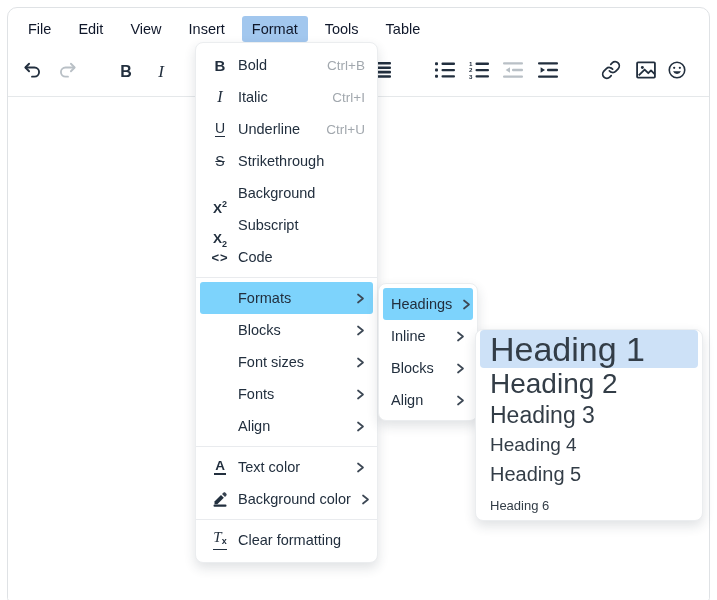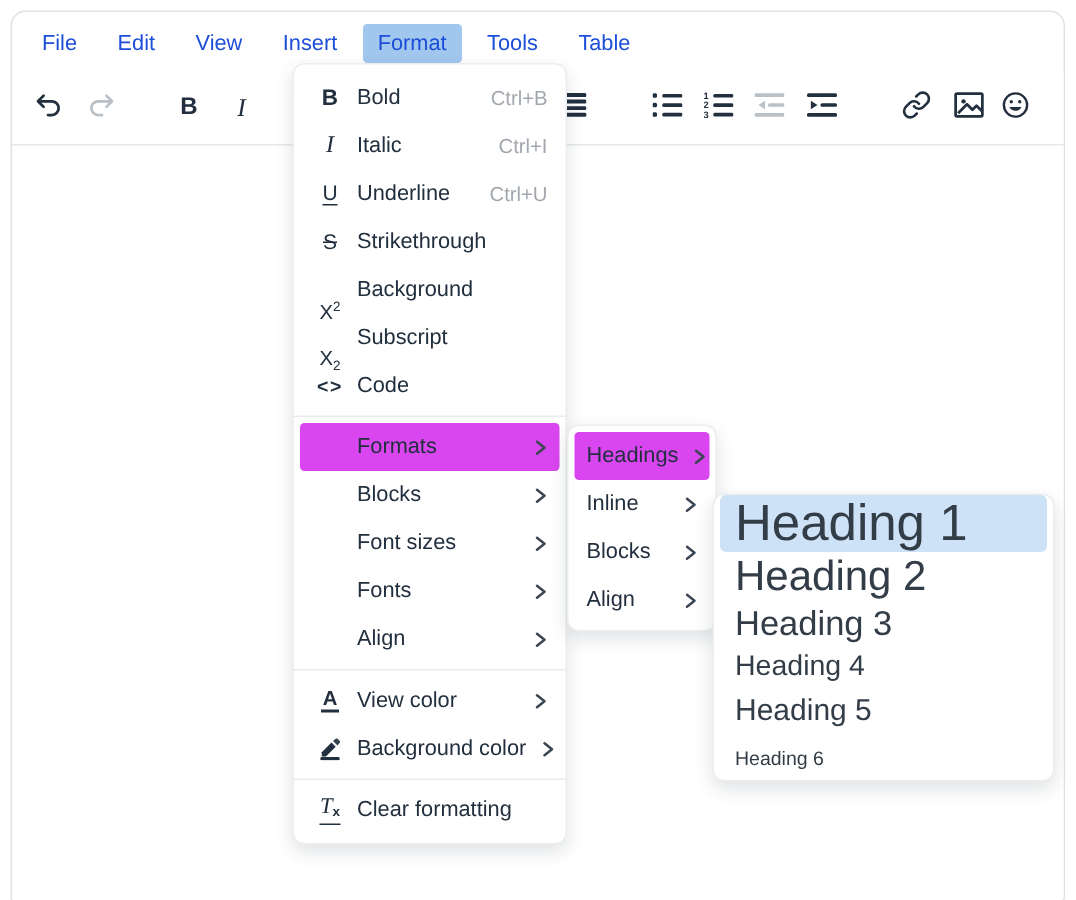--- a/index.html
+++ b/index.html
@@ -7,21 +7,21 @@
               font-family:"Liberation Sans", sans-serif; }
   .stage { position:relative; width:717px; height:600px; }
 
   
   .frame { position:absolute; left:7px; top:7px; width:703px; height:600px;
            border:1px solid #dfe2e5; border-radius:10px; background:#fff; }
 
   
   .menubar { position:absolute; left:8px; top:9px; width:700px; height:39px;
              display:flex; align-items:center; padding-left:10px; gap:7px; }
-  .mb-item { padding:5px 10px; font-size:14.5px; color:#1d4ed8; border-radius:3px;
+  .mb-item { padding:5px 10px; font-size:14.5px; color:#0f172a; border-radius:3px;
              cursor:default; white-space:nowrap; }
   .mb-item.active { background:#a2c7ee; }
 
   
   .toolbar { position:absolute; left:8px; top:48px; width:701px; height:49px;
              border-bottom:1px solid #e5e8ea; background:#fff; }
   .tb-btn { position:absolute; top:57px; width:30px; height:30px; display:flex;
             align-items:center; justify-content:center; border-radius:3px; }
   .glyph-b { font-size:16px; font-weight:bold; color:#222f3e; }
   .glyph-i { font-size:17px; font-style:italic; font-family:"Liberation Serif",serif; color:#222f3e; }
@@ -30,29 +30,29 @@
   .panel { position:absolute; background:#fff; border:1px solid #ebedef; border-radius:8px;
            box-shadow:0 5px 12px rgba(34,47,62,.14); padding:6px 0; z-index:5; }
 
   .mi { height:32px; display:flex; align-items:center; margin:0 4px; padding:0 8px 0 8px;
         border-radius:3px; font-size:14.5px; color:#222f3e; }
   .mi .ic { width:24px; min-width:24px; display:flex; justify-content:center; align-items:center;
             margin-right:6px; color:#222f3e; }
   .mi .lbl { flex:1; white-space:nowrap; }
   .mi .sc { color:#a2a8ae; font-size:13.5px; margin-left:12px; }
   .mi .caret { margin-left:10px; display:flex; }
-  .mi.active { background:#d946ef; }
+  .mi.active { background:#7dd3fc; }
   .divider { height:1px; background:#e9ebee; margin:4px 0; }
 
   
   .ic-bold { font-weight:bold; font-size:15px; }
   .ic-italic { font-style:italic; font-family:"Liberation Serif",serif; font-size:16px; }
   .ic-underline { font-size:14px; border-bottom:1.6px solid #222f3e; line-height:15px; }
   .ic-strike { font-size:14px; text-decoration:line-through; }
-  .ic-supsub { font-size:13.5px; font-weight:400;margin-top:29px; }
+  .ic-supsub { font-size:13.5px; font-weight:700;margin-top:29px; }
   .ic-supsub sup { font-size:9px; }
   .ic-supsub sub { font-size:9px; }
   .ic-code { font-size:13px; font-weight:600; letter-spacing:1px; }
   .ic-textcolor { font-size:13.5px; font-weight:bold; border-bottom:2.5px solid #222f3e; line-height:14px; padding:0 1px; }
   .ic-clearfmt { font-style:italic; font-family:"Liberation Serif",serif; font-size:15px;
                  border-bottom:1.6px solid #222f3e; line-height:15px; }
   .ic-clearfmt .x { font-style:normal; font-size:9px; font-family:"Liberation Sans",sans-serif;
                     vertical-align:-2px; font-weight:bold; }
 
   
@@ -278,21 +278,21 @@
           </svg>
         </span>
     </div>
 
     <div class="divider"></div>
 
     <div class="mi">
       <span class="ic">
           <span class="ic-textcolor">A</span>
         </span>
-      <span class="lbl">View color</span>
+      <span class="lbl">Text color</span>
       <span class="caret">
           <svg width="9" height="11" viewBox="0 0 9 11" fill="none" stroke="#3c4754" stroke-width="1.7" stroke-linecap="round" stroke-linejoin="round">
             <polyline points="2,1.5 7,5.5 2,9.5"></polyline>
           </svg>
         </span>
     </div>
     <div class="mi">
       <span class="ic">
         <svg width="16" height="16" viewBox="0 0 16 16" fill="#222f3e">
             <path d="M2.5 10.5 9 4l2.8 2.8-6.5 6.5H2.5z"></path>

